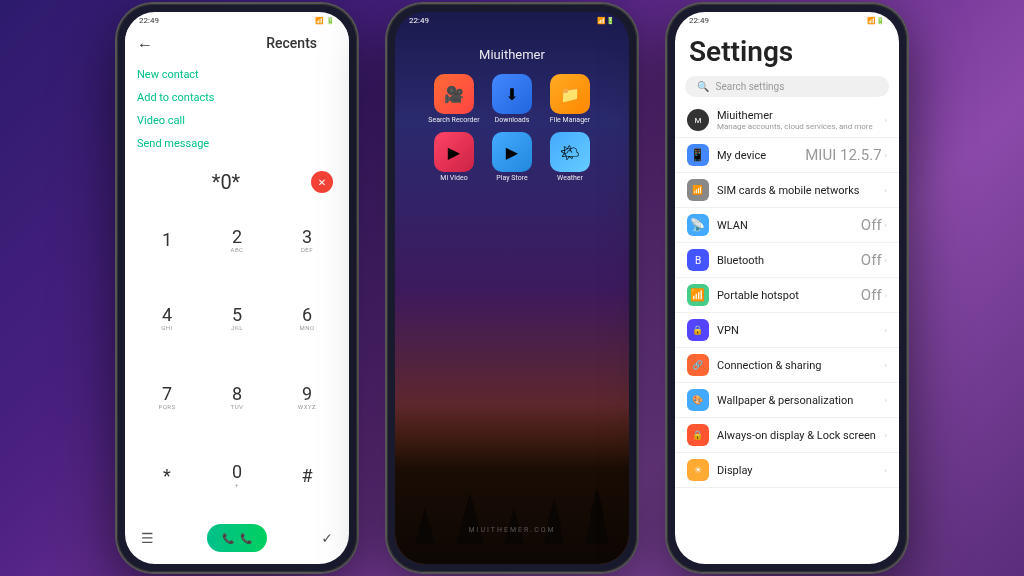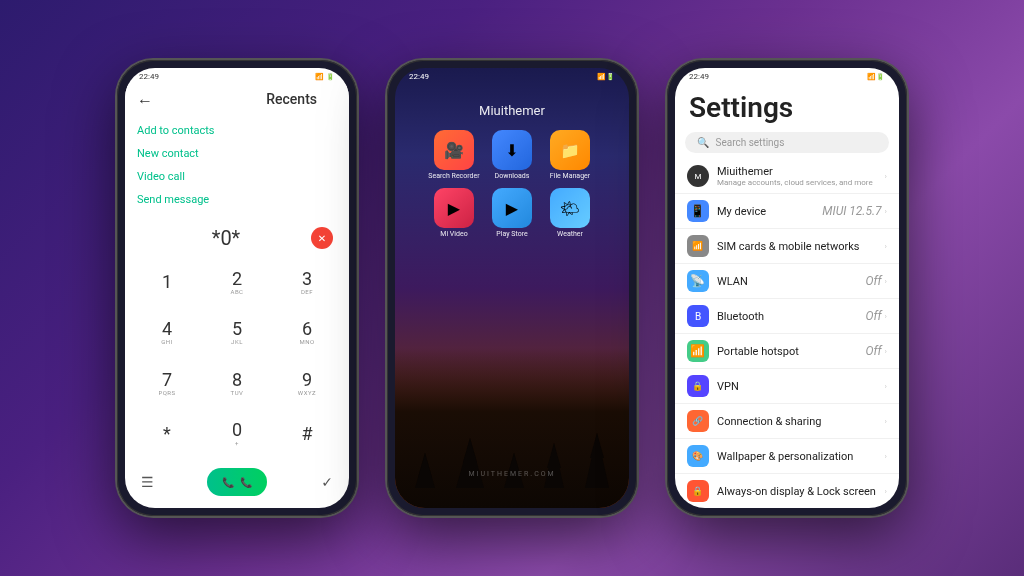--- a/index.html
+++ b/index.html
@@ -11,21 +11,21 @@
       align-items: center;
       justify-content: center;
       gap: 30px;
       font-family: 'Roboto', Arial, sans-serif;
       overflow: hidden;
     }
 
     
     .phone {
       width: 240px;
-      height: 456px;
+      height: 568px;
       background: #1a1a2e;
       border-radius: 36px;
       padding: 8px;
       box-shadow: 0 0 0 2px #555, 0 20px 60px rgba(0,0,0,0.6), inset 0 0 0 1px #333;
       position: relative;
       flex-shrink: 0;
     }
     .phone-screen {
       width: 100%;
       height: 100%;
@@ -195,21 +195,21 @@
       width: 22px; height: 22px;
       border-radius: 6px;
       display: flex; align-items: center; justify-content: center;
       font-size: 12px;
       flex-shrink: 0;
     }
     .settings-item-content { flex: 1; }
     .settings-item-title { font-size: 11px; color: #222; }
     .settings-item-subtitle { font-size: 8px; color: #999; }
     .settings-item-right { display: flex; align-items: center; gap: 3px; }
-    .settings-item-value { font-size: 12px; color: #999; font-style: italic; }
+    .settings-item-value { font-size: 15px; color: #999; }
     .settings-chevron { font-size: 8px; color: #ccc; }
     .user-avatar {
       width: 22px; height: 22px;
       border-radius: 50%;
       background: #333;
       display: flex; align-items: center; justify-content: center;
       font-size: 8px;
       color: #fff;
       flex-shrink: 0;
     }
@@ -271,22 +271,22 @@
       <div class="status-icons">
         <span>📶</span>
         <span>🔋</span>
       </div>
     </div>
     <div class="dialer-header">
       <span class="dialer-back">←</span>
       <span class="dialer-title">Recents</span>
     </div>
     <div class="dialer-menu">
+      <div class="dialer-menu-item">New contact</div>
       <div class="dialer-menu-item">Add to contacts</div>
-      <div class="dialer-menu-item">New contact</div>
       <div class="dialer-menu-item">Video call</div>
       <div class="dialer-menu-item">Send message</div>
     </div>
     <div class="dialer-display">
       <span class="dialer-number">*0*</span>
       <div class="dialer-delete">✕</div>
     </div>
     <div class="dial-grid">
       <div class="dial-key">
           <span class="num">1</span>

